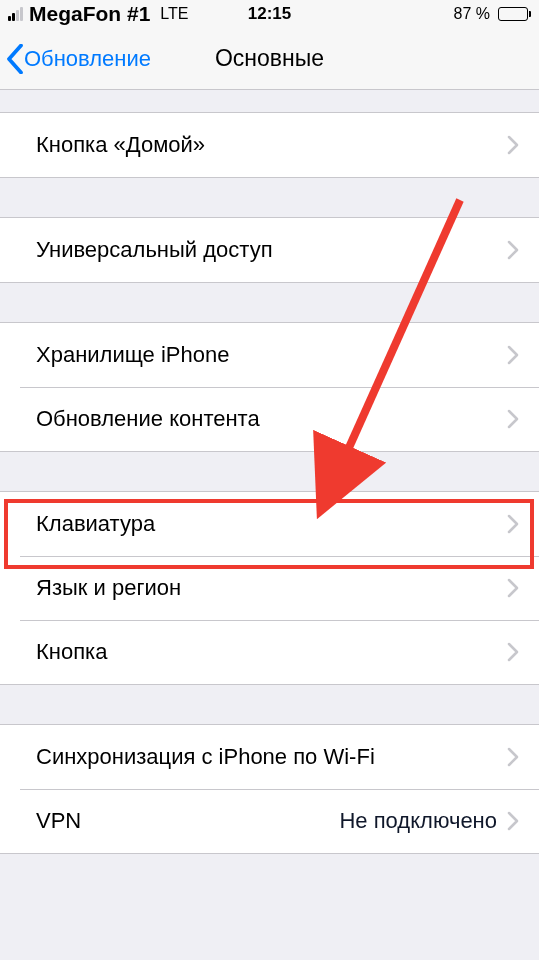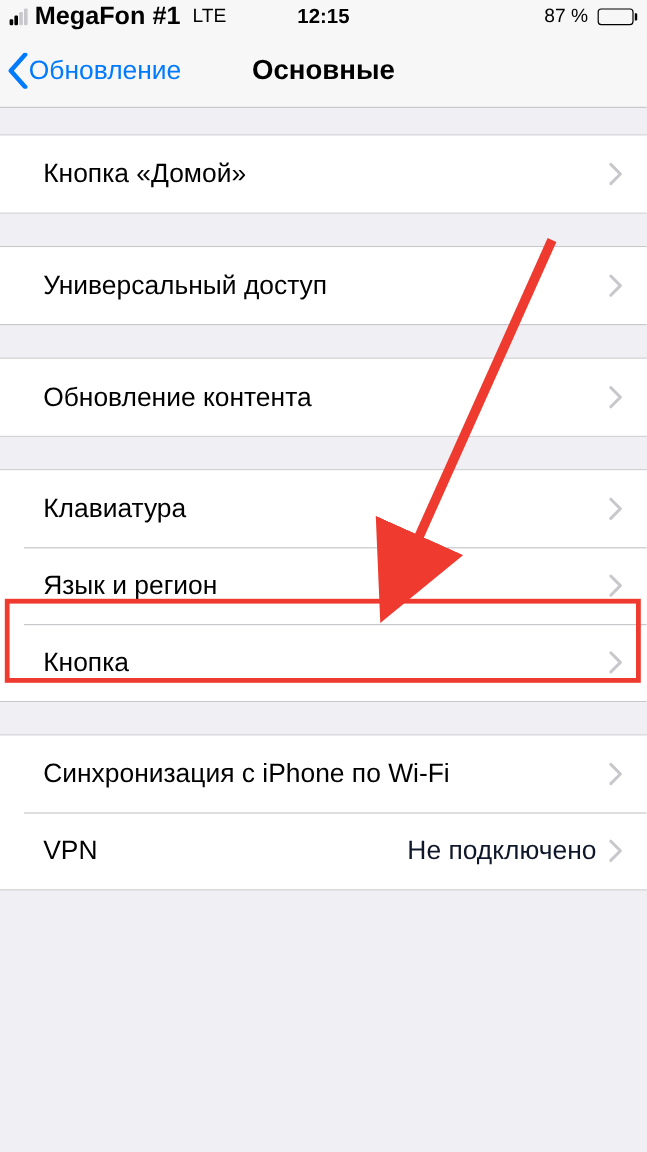--- a/index.html
+++ b/index.html
@@ -110,33 +110,33 @@
       padding-left: 6px;
       position: absolute;
       left: 0;
     }
     .nav-back svg { width: 18px; height: 30px; }
     .nav-title {
       position: absolute;
       left: 0; right: 0;
       text-align: center;
       font-size: 23px;
-      font-weight: 700;
+      font-weight: 400;
       color: #000;
       pointer-events: none;
     }
 
     
     .scroll {
       position: absolute;
       top: 90px;
       left: 0; right: 0; bottom: 0;
     }
     .group {
-      margin-top: 27px;
+      margin-top: 39px;
       background: #fff;
       border-top: 1px solid #c8c7cc;
       border-bottom: 1px solid #c8c7cc;
     }
     .group:first-child { margin-top: 22px; }
 
     .row {
       min-height: 64px;
       display: flex;
       align-items: center;
@@ -241,20 +241,28 @@
       <span class="row-label">Универсальный доступ</span>
       <span class="chevron">
           <svg viewBox="0 0 12 20">
             <polyline points="2,2 10,10 2,18" fill="none" stroke="#c7c7cc" stroke-width="2.5" stroke-linecap="round" stroke-linejoin="round"></polyline>
           </svg>
         </span>
     </div>
   </div>
 
   <div class="group">
+    <div class="row">
+      <span class="row-label">Хранилище iPhone</span>
+      <span class="chevron">
+          <svg viewBox="0 0 12 20">
+            <polyline points="2,2 10,10 2,18" fill="none" stroke="#c7c7cc" stroke-width="2.5" stroke-linecap="round" stroke-linejoin="round"></polyline>
+          </svg>
+        </span>
+    </div>
     <div class="row">
       <span class="row-label">Обновление контента</span>
       <span class="chevron">
           <svg viewBox="0 0 12 20">
             <polyline points="2,2 10,10 2,18" fill="none" stroke="#c7c7cc" stroke-width="2.5" stroke-linecap="round" stroke-linejoin="round"></polyline>
           </svg>
         </span>
     </div>
   </div>
 

